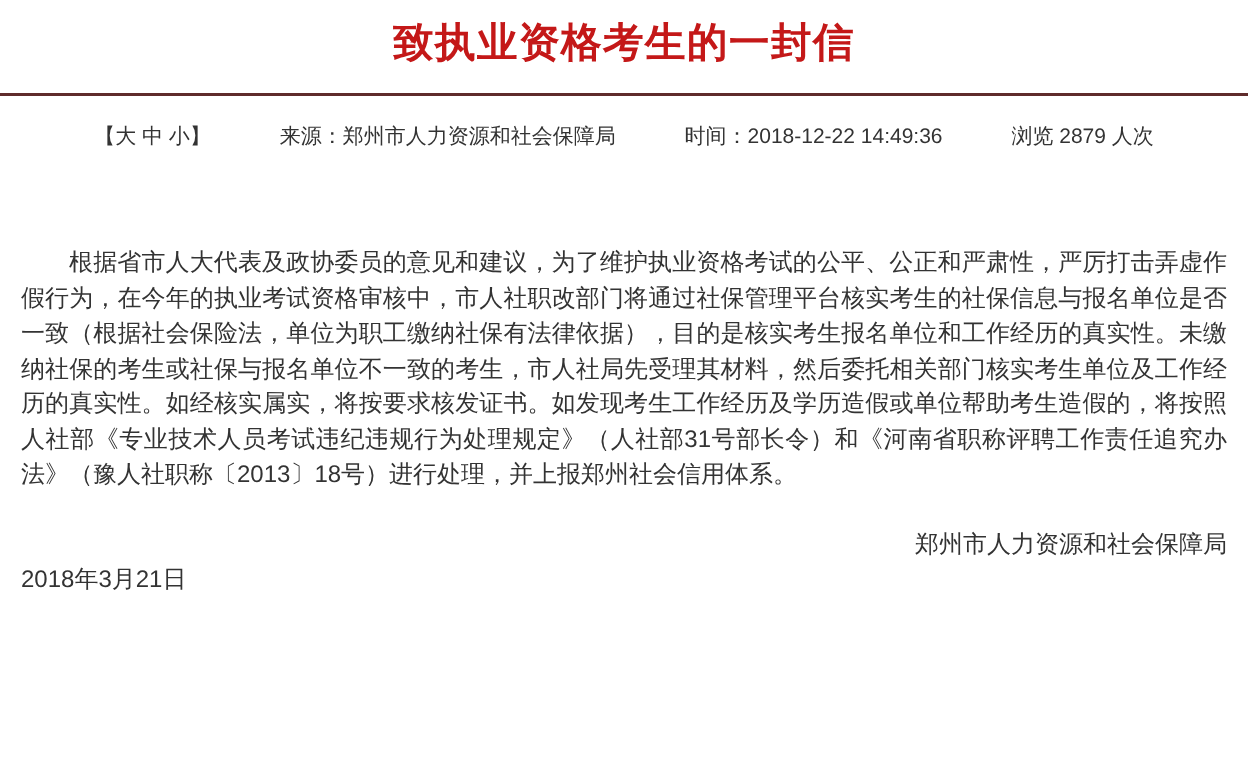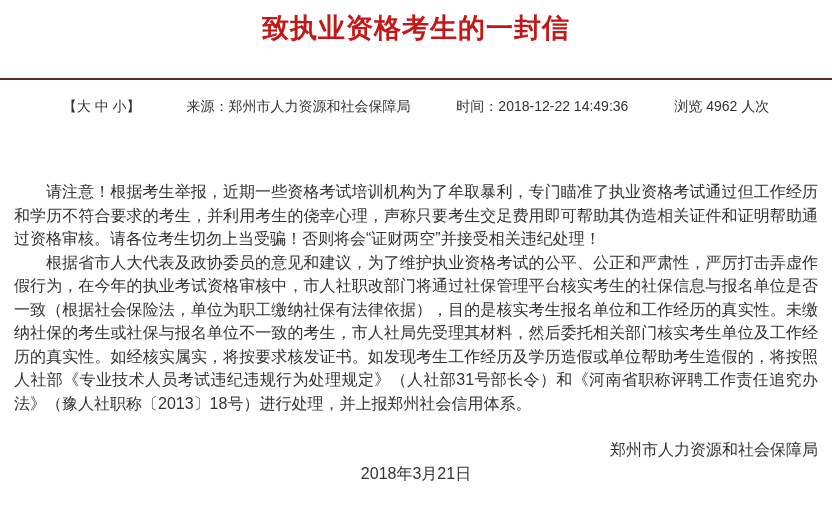--- a/index.html
+++ b/index.html
@@ -16,21 +16,21 @@
     overflow: hidden;
     font-family: "Liberation Sans", sans-serif;
     color: var(--text);
   }
   .page {
     width: 832px;
     height: 508px;
     position: relative;
   }
   .article-header {
-    height: 78px;
+    height: 62px;
     padding-top: 8px;
     border-radius: 23px;
   }
   .article-title {
     margin: 0;
     text-align: center;
     font-size: 27px;
     line-height: 40px;
     font-weight: bold;
     color: var(--title-red);
@@ -59,41 +59,40 @@
     color: var(--text);
     text-align: justify;
   }
   .letter p { margin: 0; }
   .letter .para { text-indent: 2em; }
   .letter .signature {
     margin-top: 23px;
     text-align: right;
   }
   .letter .letter-date {
-    text-align: center;
+    text-align: left;
   }
 </style>
 </head>
 <body>
 
 <div class="page">
 
   <header class="article-header">
     <h1 class="article-title">致执业资格考生的一封信</h1>
   </header>
 
   <div class="header-divider"></div>
 
   <div class="article-meta">
     <span class="seg font-size-controls">【大 中 小】</span>
     <span class="seg"><span>来源：</span><span>郑州市人力资源和社会保障局</span></span>
     <span class="seg"><span>时间：</span><span>2018-12-22 14:49:36</span></span>
-    <span class="seg"><span>浏览</span> <span>4962</span> <span>人次</span></span>
+    <span class="seg"><span>浏览</span> <span>2879</span> <span>人次</span></span>
   </div>
 
   <main class="letter">
-    <p class="para">请注意！根据考生举报，近期一些资格考试培训机构为了牟取暴利，专门瞄准了执业资格考试通过但工作经历和学历不符合要求的考生，并利用考生的侥幸心理，声称只要考生交足费用即可帮助其伪造相关证件和证明帮助通过资格审核。请各位考生切勿上当受骗！否则将会“证财两空”并接受相关违纪处理！</p>
     <p class="para">根据省市人大代表及政协委员的意见和建议，为了维护执业资格考试的公平、公正和严肃性，严厉打击弄虚作假行为，在今年的执业考试资格审核中，市人社职改部门将通过社保管理平台核实考生的社保信息与报名单位是否一致（根据社会保险法，单位为职工缴纳社保有法律依据），目的是核实考生报名单位和工作经历的真实性。未缴纳社保的考生或社保与报名单位不一致的考生，市人社局先受理其材料，然后委托相关部门核实考生单位及工作经历的真实性。如经核实属实，将按要求核发证书。如发现考生工作经历及学历造假或单位帮助考生造假的，将按照人社部《专业技术人员考试违纪违规行为处理规定》（人社部31号部长令）和《河南省职称评聘工作责任追究办法》（豫人社职称〔2013〕18号）进行处理，并上报郑州社会信用体系。</p>
     <p class="signature">郑州市人力资源和社会保障局</p>
     <p class="letter-date">2018年3月21日</p>
   </main>
 
 </div>
 
 </body></html>

